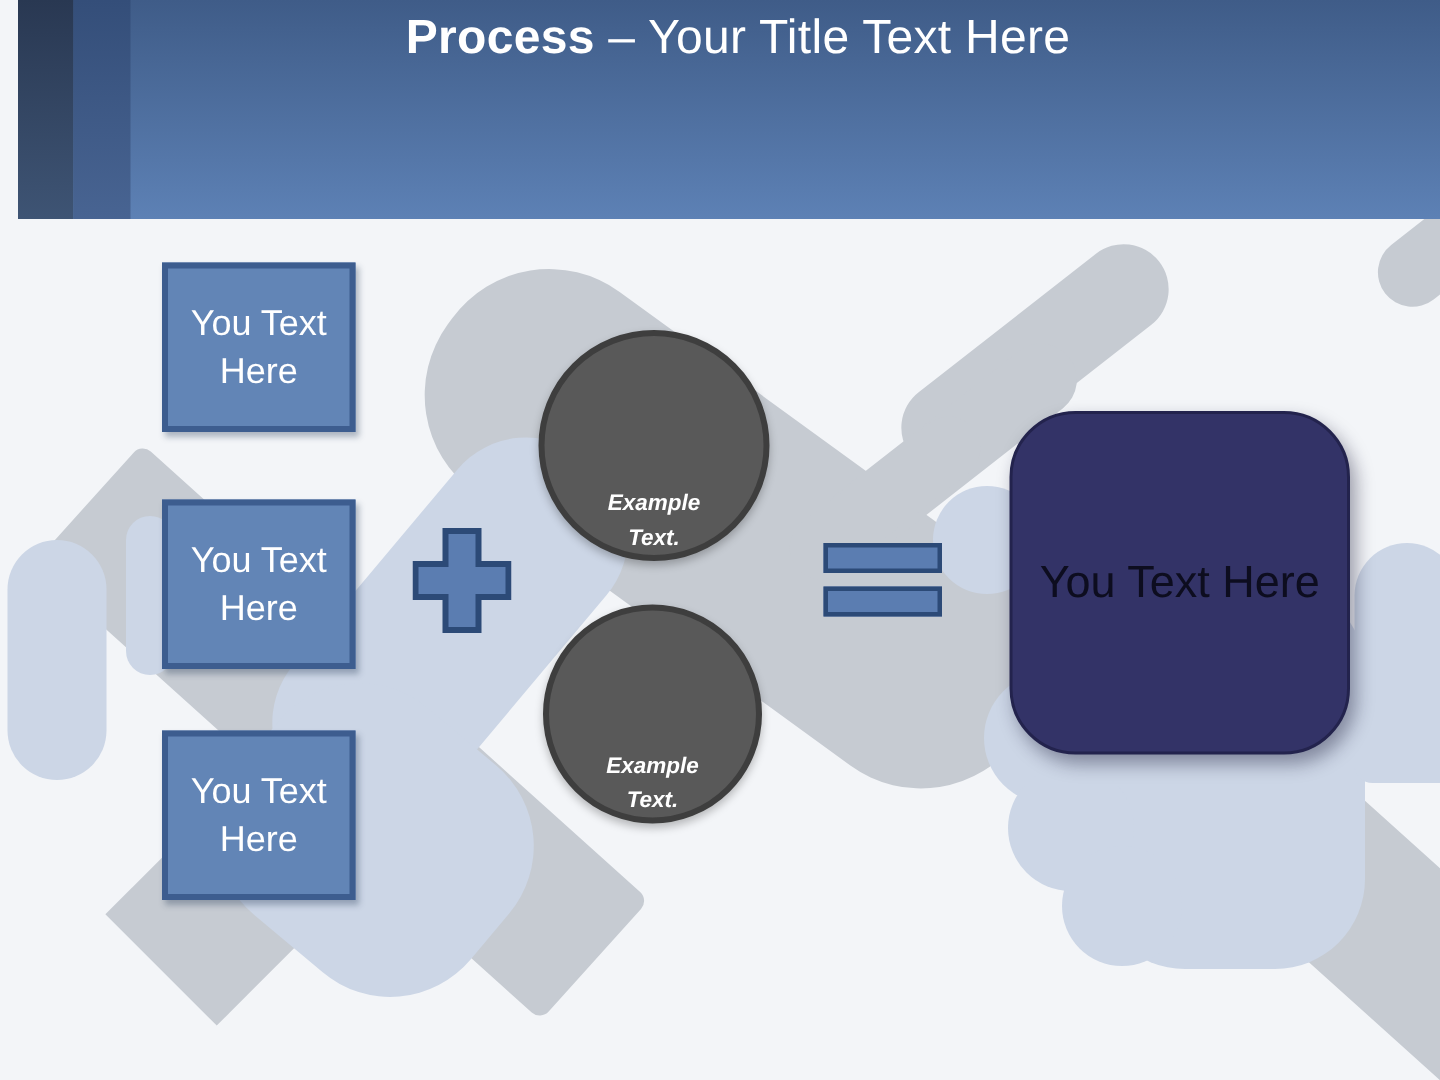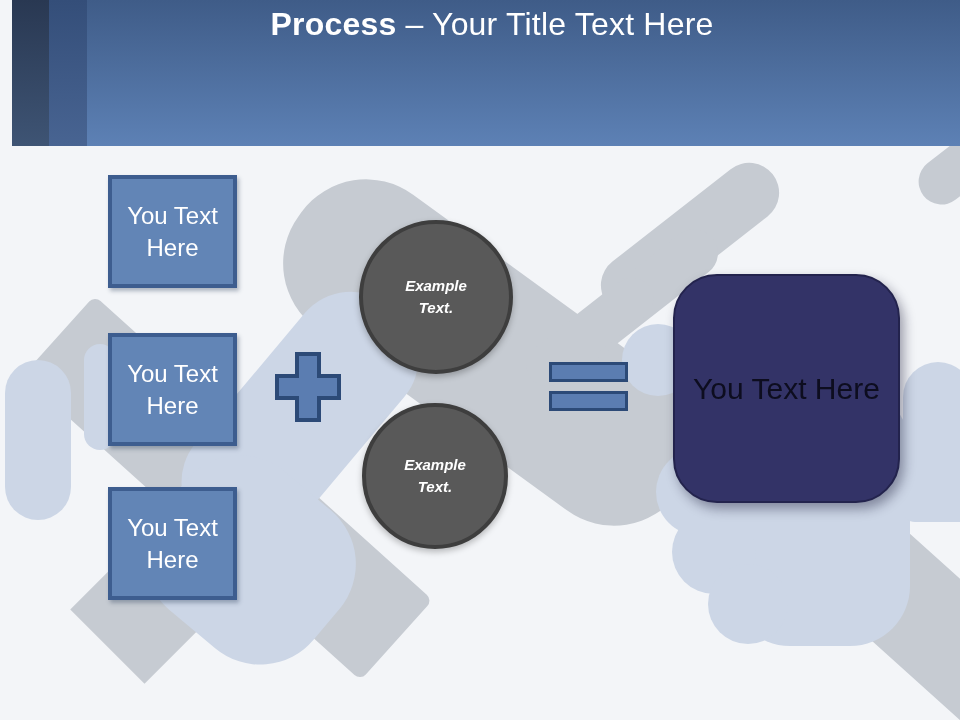--- a/index.html
+++ b/index.html
@@ -46,21 +46,21 @@
              background:var(--box-fill,#6285b6);border:4px solid var(--box-border,#3d5d8f);
              display:flex;align-items:center;justify-content:center;text-align:center;
              color:#fff;font-size:24px;line-height:1.3;box-shadow:2px 3px 4px rgba(40,60,90,.35);}
   #box1{top:175px;} #box2{top:333px;} #box3{top:487px;}
   .input-box span{display:inline-block;max-width:104px;}
 
   #plus-shape{left:275px;top:352px;width:66px;height:70px;}
 
   .circle{box-sizing:border-box;border-radius:50%;background:var(--circle-fill,#595959);
           border:4px solid var(--circle-border,#3e3e3e);
-          display:flex;align-items:center;justify-content:center;text-align:center;
+          display:flex;align-items:flex-end;justify-content:center;text-align:center;
           color:#fff;font-weight:700;font-style:italic;font-size:15px;line-height:1.5;
           box-shadow:0 3px 6px rgba(0,0,0,.25);}
   #circle1{left:359px;top:220px;width:154px;height:154px;}
   #circle2{left:362px;top:403px;width:146px;height:146px;}
   .circle span{display:inline-block;max-width:82px;}
 
   .equals-bar{left:549px;width:79px;height:20px;box-sizing:border-box;
               background:var(--operator-fill,#5b7db1);border:3px solid var(--operator-border,#2c4a77);}
   #eq-bar1{top:362px;} #eq-bar2{top:391px;}
 

